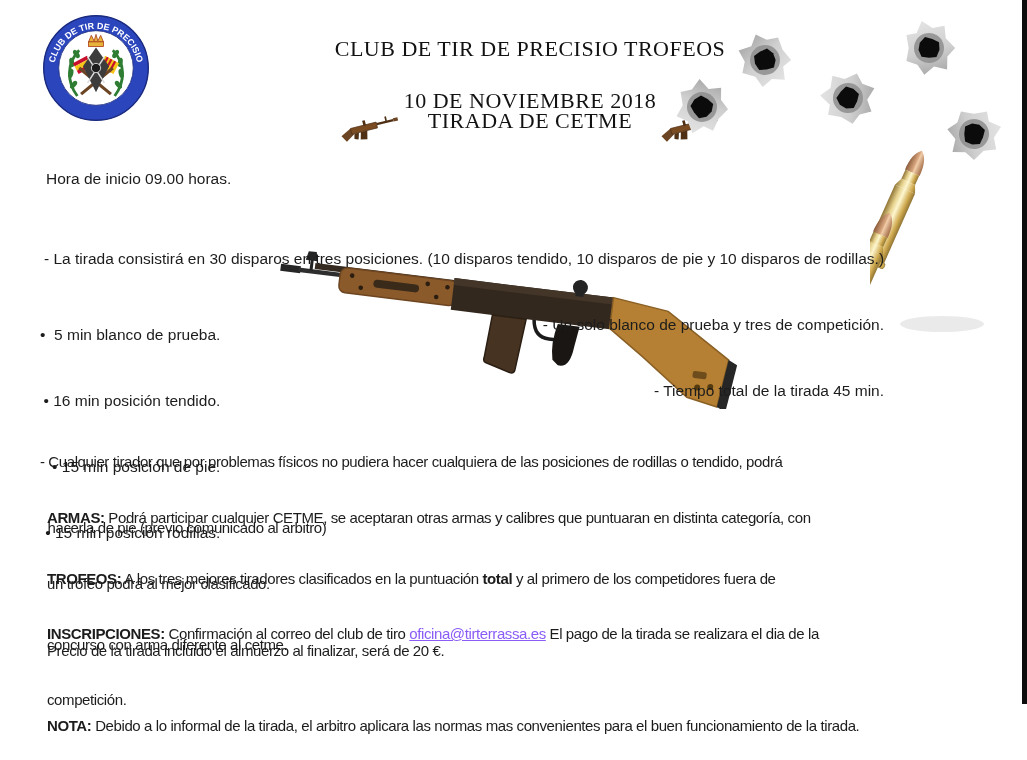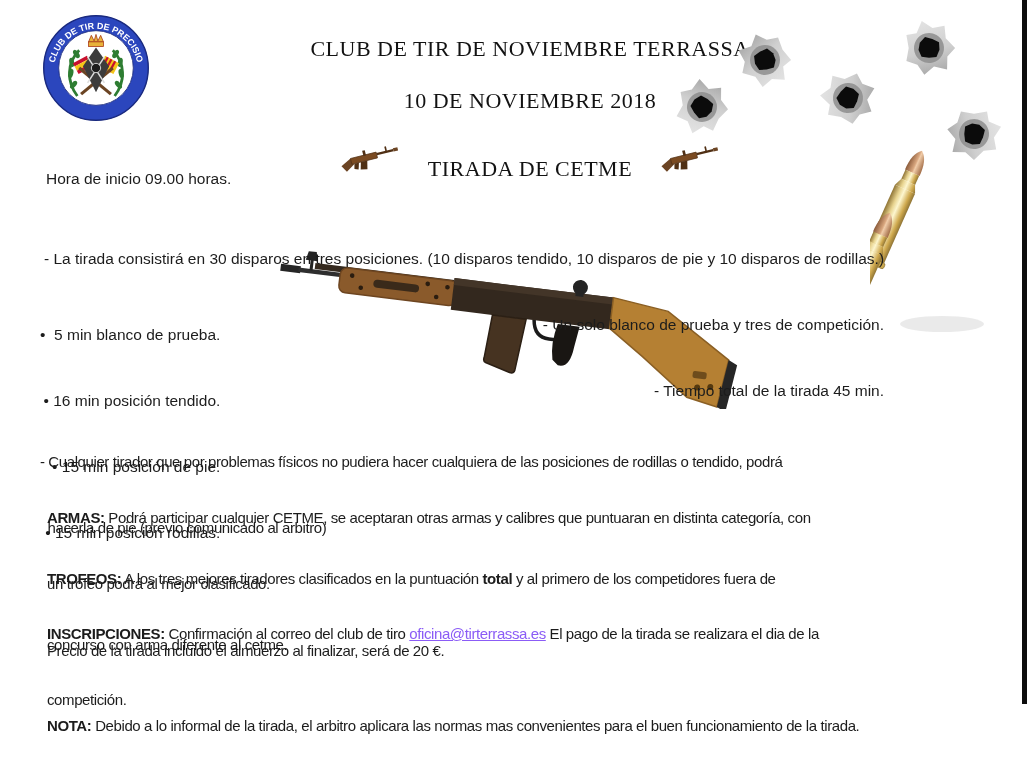--- a/index.html
+++ b/index.html
@@ -8,22 +8,22 @@
     font-family:"Liberation Sans",sans-serif;color:#1c1c1c;
   }
   
   .edge-strip{position:absolute;right:0;top:0;width:5px;height:704px;background:#0d0d0d;}
 
   
   .hdr{position:absolute;left:200px;top:0;width:660px;text-align:center;
        font-family:"Liberation Serif",serif;color:#121212;}
   .hdr .title{position:absolute;left:0;top:36px;width:100%;font-size:22px;letter-spacing:.5px;}
   .hdr .date {position:absolute;left:0;top:88px;width:100%;font-size:22px;letter-spacing:.5px;}
-  .event-row{position:absolute;left:200px;top:132px;width:660px;height:50px;
-             display:flex;align-items:flex-end;justify-content:center;gap:25px;}
+  .event-row{position:absolute;left:200px;top:108px;width:660px;height:50px;
+             display:flex;align-items:flex-start;justify-content:center;gap:25px;}
   .event-row .etxt{font-family:"Liberation Serif",serif;font-size:22px;letter-spacing:.5px;color:#121212;}
   .rifle-mini{width:66px;height:44px;transform:translateY(-5px);}
 
   
   .logo{position:absolute;left:40px;top:12px;width:112px;height:112px;}
 
   
   .hole{position:absolute;width:58px;height:58px;}
   .main-rifle{position:absolute;left:276px;top:244px;width:502px;height:165px;}
   .cartridges{position:absolute;left:870px;top:148px;width:128px;height:190px;}
@@ -127,21 +127,21 @@
       <line x1="44" y1="88" x2="78" y2="60" stroke="#6b4423" stroke-width="3.4"></line>
       <line x1="76" y1="88" x2="42" y2="60" stroke="#6b4423" stroke-width="3.4"></line>
       <polygon points="60,38 74,58 60,86 46,58" fill="#3c3c3c"></polygon>
       <line x1="51" y1="48" x2="69" y2="76" stroke="#dddddd" stroke-width="1.6"></line>
       <line x1="69" y1="48" x2="51" y2="76" stroke="#dddddd" stroke-width="1.6"></line>
       <circle cx="60" cy="60" r="5" fill="#1c1c1c" stroke="#dddddd" stroke-width="1"></circle>
     </svg>
   </div>
 
   <div class="hdr">
-    <div class="title">CLUB DE TIR DE NOVIEMBRE TERRASSA</div>
+    <div class="title">CLUB DE TIR DE PRECISIO TROFEOS</div>
     <div class="date">10 DE NOVIEMBRE 2018</div>
   </div>
   <div class="event-row">
     <svg class="rifle-mini" viewBox="0 0 100 56">
         <use href="#rifleclip"></use>
       </svg>
     <span class="etxt">TIRADA DE CETME</span>
     <svg class="rifle-mini" viewBox="0 0 100 56">
         <use href="#rifleclip"></use>
       </svg>

